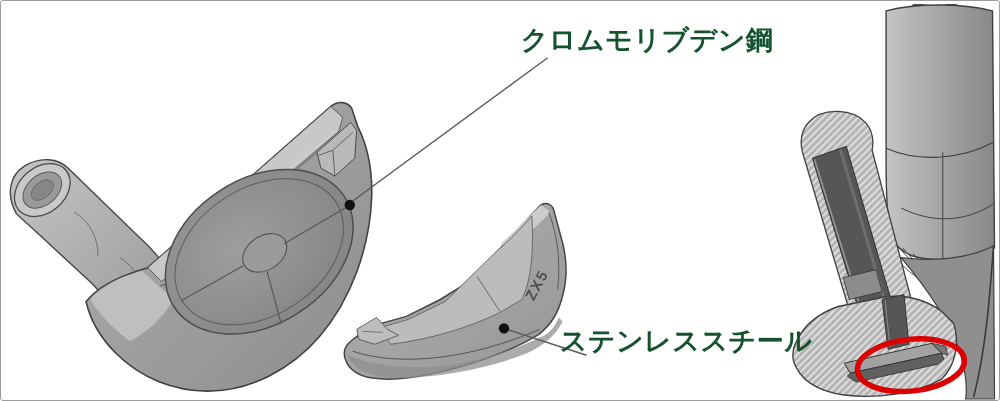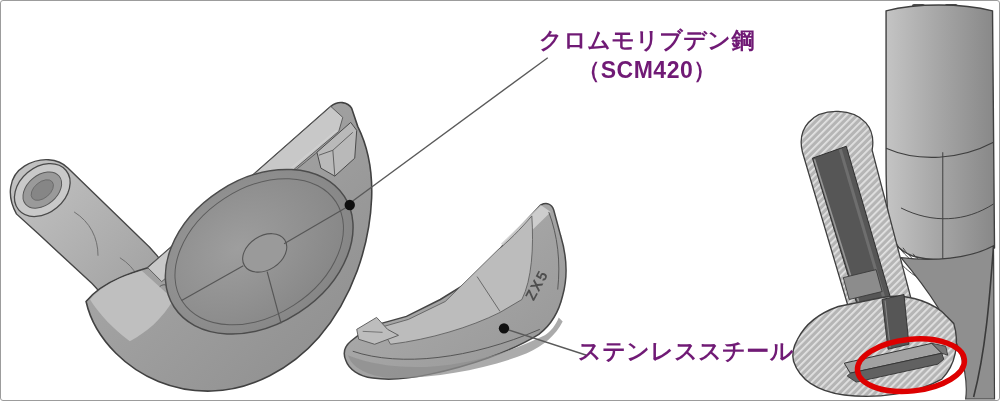--- a/index.html
+++ b/index.html
@@ -11,28 +11,28 @@
     border:1px solid #9c9c9c;
     border-radius:3px;
     overflow:hidden;
     font-family:"Liberation Sans","DejaVu Sans",sans-serif;
   }
   .canvas svg { position:absolute; left:0; top:0; width:100%; height:100%; }
   .label {
     position:absolute;
     text-align:center;
     font-weight:bold;
-    font-size:23px;
+    font-size:27px;
     line-height:30px;
     letter-spacing:0.5px;
-    color:#701a75;
+    color:#14532d;
     white-space:nowrap;
   }
   .label-scm420 { left:500px; top:24px;  width:292px; }
-  .label-sus431 { left:539px; top:335px; width:292px; }
+  .label-sus431 { left:539px; top:325px; width:292px; }
 </style>
 </head>
 <body>
 
 <div class="canvas">
 
 <svg viewBox="0 0 1000 401">
   <defs>
     <linearGradient id="bodyGrad" x1="0" y1="0" x2="1" y2="1">
       <stop offset="0" stop-color="#b0b0b0"></stop>
@@ -152,19 +152,18 @@
   <g>
     <line x1="352" y1="201" x2="548" y2="57" stroke-width="1.4" stroke="#5a5a5a"></line>
     <circle cx="349" cy="205" r="5.2" fill="#101010"></circle>
     <line x1="507" y1="330" x2="587" y2="356" stroke-width="1.4" stroke="#5a5a5a"></line>
     <circle cx="504" cy="329" r="5.2" fill="#101010"></circle>
   </g>
 </svg>
 
 <div class="label label-scm420">
   <div>クロムモリブデン鋼</div>
-  <div>（SCM420）</div>
 </div>
 <div class="label label-sus431">
   <div>ステンレススチール</div>
 </div>
 
 </div>
 
 </body></html>

